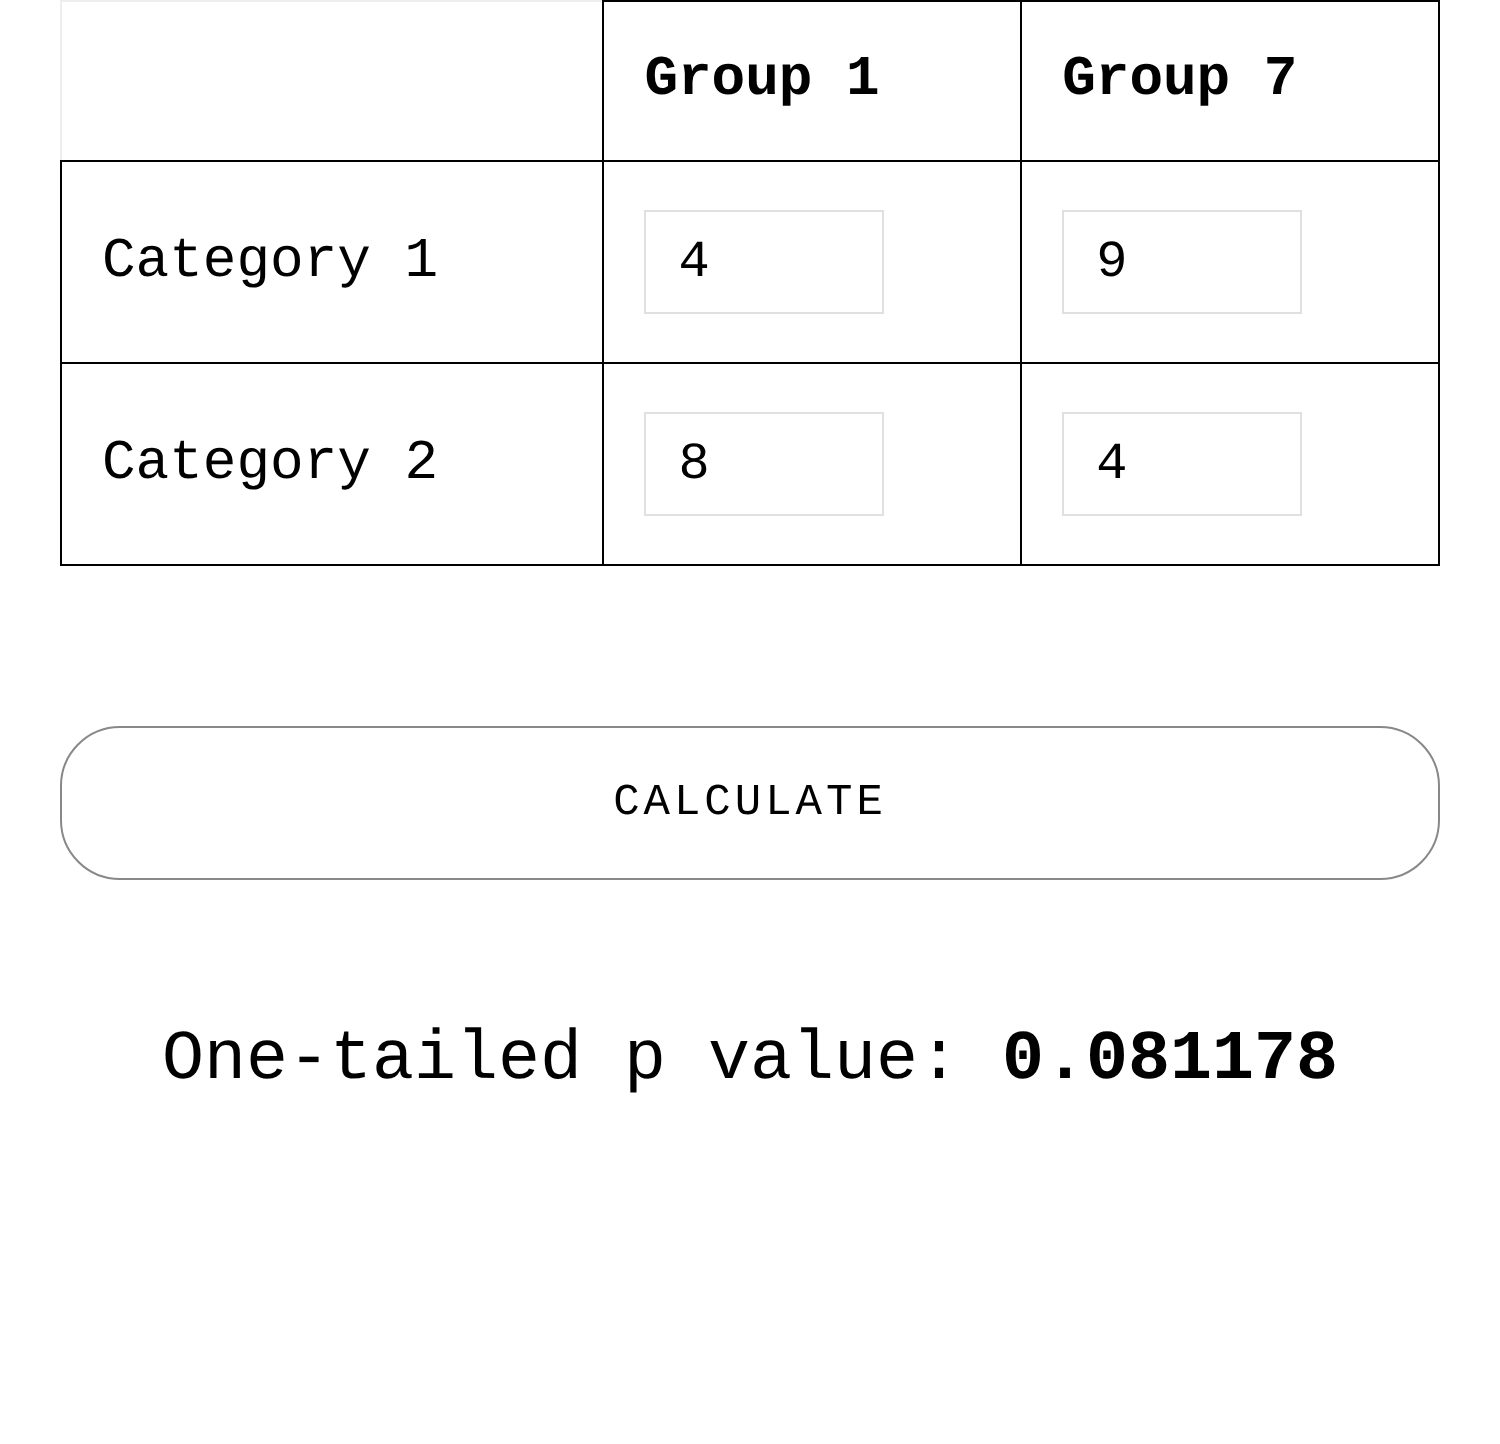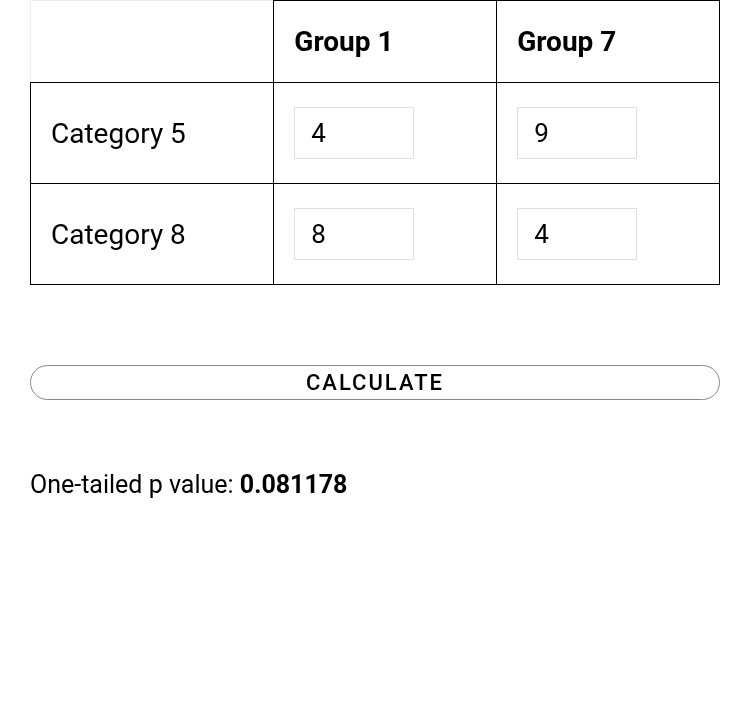--- a/index.html
+++ b/index.html
@@ -8,20 +8,21 @@
       padding: 0;
     }
     body {
       font-family: -apple-system, BlinkMacSystemFont, "Segoe UI", Roboto, Helvetica, Arial, sans-serif;
       background: #fff;
       padding: 0;
       width: 750px;
     }
     .container {
       padding: 0 30px;
+      font-family: Liberation Mono, monospace;
     }
     table {
       width: 100%;
       border-collapse: collapse;
       margin-top: 0;
     }
     th, td {
       border: 1px solid #000;
       padding: 24px 20px;
       text-align: left;
@@ -51,65 +52,66 @@
       font-size: 26px;
       padding: 0 16px;
       font-family: inherit;
       color: #000;
       background: #fff;
     }
     .calc-button {
       display: block;
       width: 100%;
       margin-top: 80px;
-      padding: 4px 0;
+      padding: 25px 0;
       border: 1px solid #888;
       border-radius: 30px;
       background: #fff;
       font-size: 22px;
       font-weight: 500;
       letter-spacing: 2px;
       text-align: center;
       cursor: pointer;
       font-family: inherit;
     }
     .results {
       margin-top: 70px;
     }
     .result-line {
-      font-size: 25px;
+      font-size: 35px;
       margin-bottom: 60px;
       font-weight: 400;
+      text-align: center;
     }
     .result-line strong {
       font-weight: 700;
     }
   </style>
 </head>
 <body>
 
 <div class="container">
   <table>
     <tbody>
         <tr>
       <th></th>
       <th>Group 1</th>
       <th>Group 7</th>
     </tr>
     <tr>
-      <td class="row-label">Category 5</td>
+      <td class="row-label">Category 1</td>
       <td>
         <input type="text" value="4" style="">
       </td>
       <td>
         <input type="text" value="9" style="">
       </td>
     </tr>
     <tr>
-      <td class="row-label">Category 8</td>
+      <td class="row-label">Category 2</td>
       <td>
         <input type="text" value="8" style="">
       </td>
       <td>
         <input type="text" value="4" style="">
       </td>
     </tr>
   </tbody>
     </table>
 

